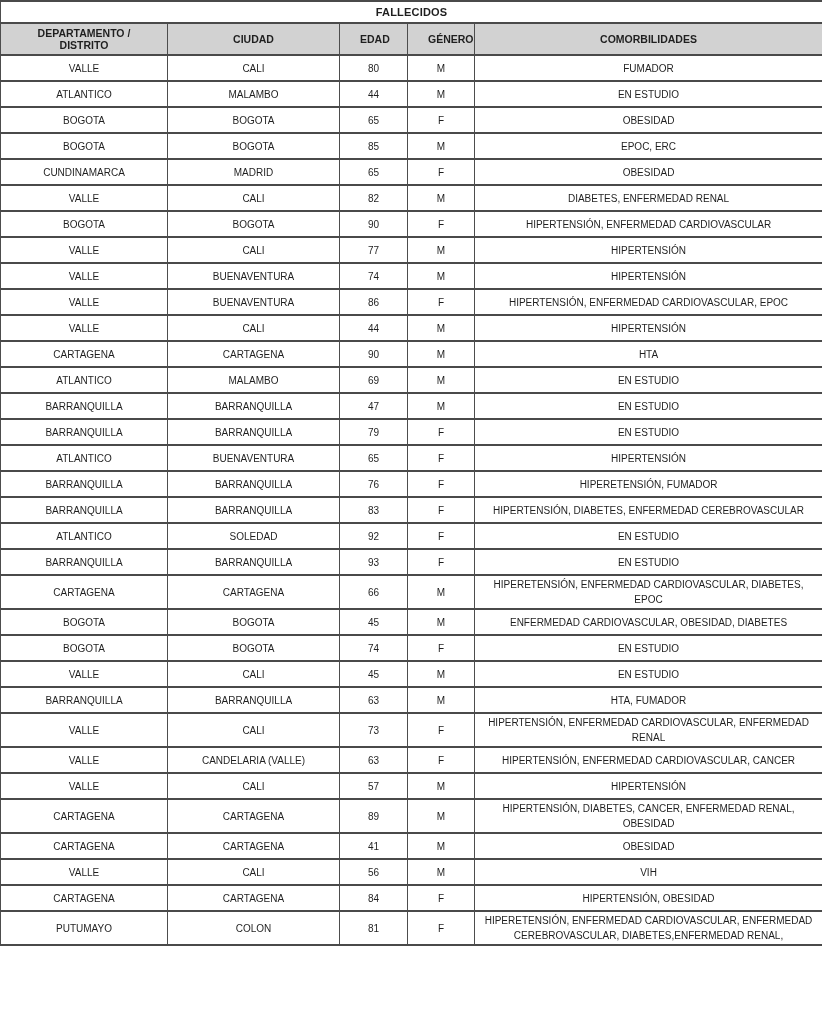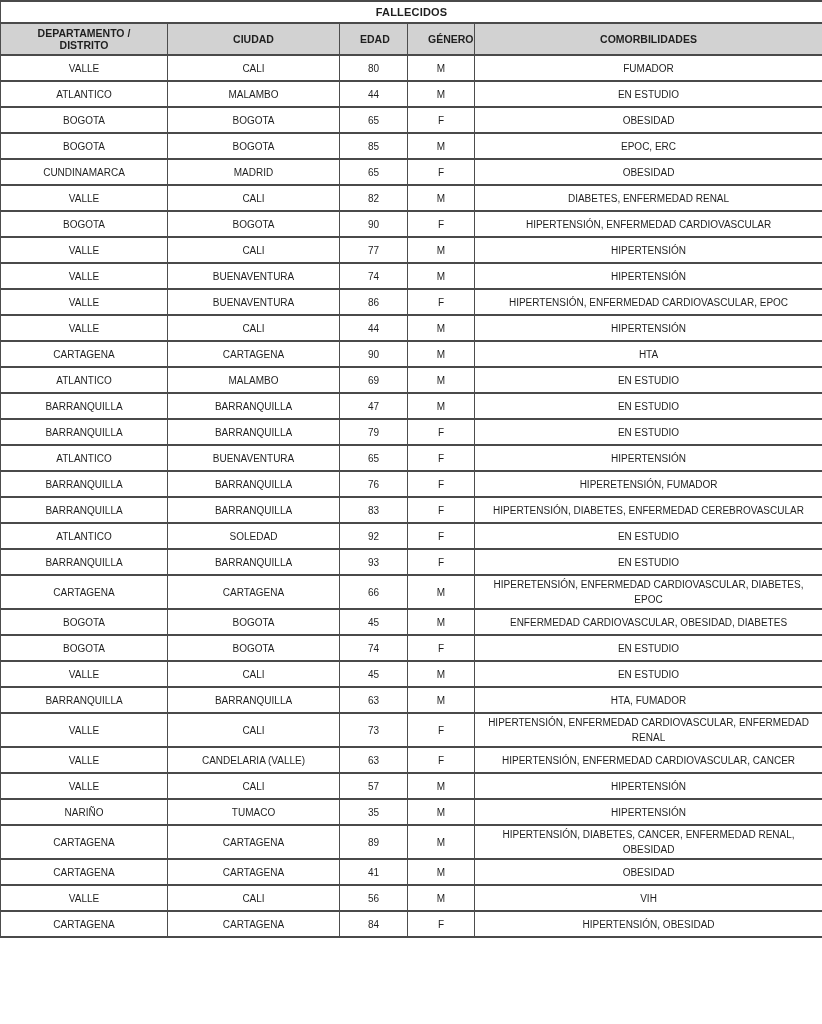--- a/index.html
+++ b/index.html
@@ -266,27 +266,20 @@
     <td>HIPERTENSIÓN, ENFERMEDAD CARDIOVASCULAR, CANCER</td>
   </tr>
       <tr>
     <td>VALLE</td>
     <td>CALI</td>
     <td>57</td>
     <td>M</td>
     <td>HIPERTENSIÓN</td>
   </tr>
       <tr>
-    <td>NARIÑO</td>
-    <td>TUMACO</td>
-    <td>35</td>
-    <td>M</td>
-    <td>HIPERTENSIÓN</td>
-  </tr>
-      <tr>
     <td>CARTAGENA</td>
     <td>CARTAGENA</td>
     <td>89</td>
     <td>M</td>
     <td>HIPERTENSIÓN, DIABETES, CANCER, ENFERMEDAD RENAL, OBESIDAD</td>
   </tr>
       <tr>
     <td>CARTAGENA</td>
     <td>CARTAGENA</td>
     <td>41</td>
@@ -299,15 +292,22 @@
     <td>56</td>
     <td>M</td>
     <td>VIH</td>
   </tr>
       <tr>
     <td>CARTAGENA</td>
     <td>CARTAGENA</td>
     <td>84</td>
     <td>F</td>
     <td>HIPERTENSIÓN, OBESIDAD</td>
+  </tr>
+      <tr>
+    <td>PUTUMAYO</td>
+    <td>COLON</td>
+    <td>81</td>
+    <td>F</td>
+    <td>HIPERETENSIÓN, ENFERMEDAD CARDIOVASCULAR, ENFERMEDAD CEREBROVASCULAR, DIABETES,ENFERMEDAD RENAL,</td>
   </tr>
     </tbody>
 </table>
 
 </body></html>

